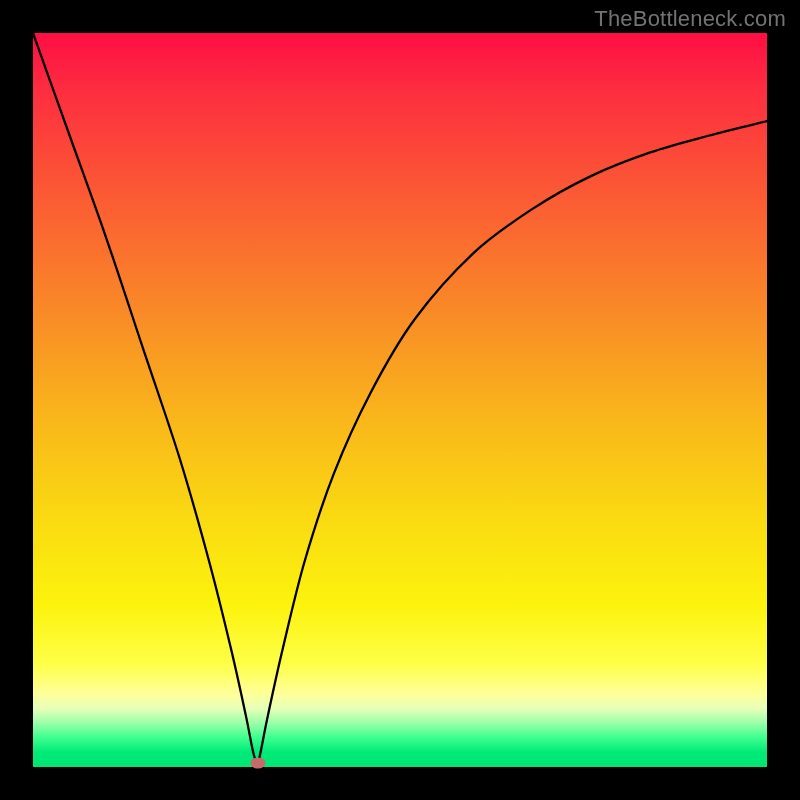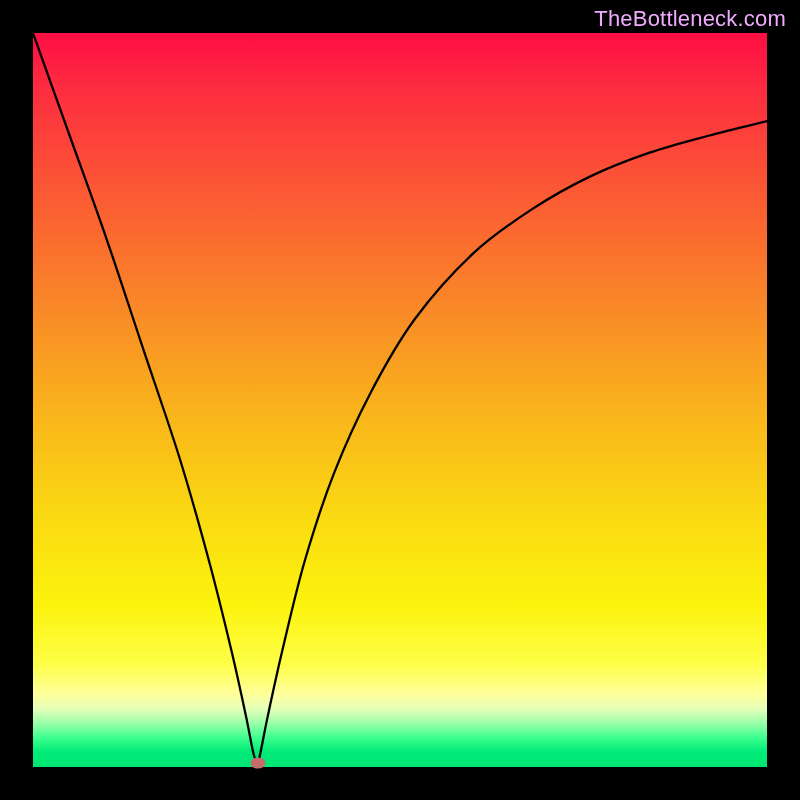--- a/index.html
+++ b/index.html
@@ -46,21 +46,21 @@
     left: 0;
     top: 0;
     width: 734px;
     height: 734px;
     pointer-events: none;
   }
   .watermark {
     position: absolute;
     top: 6px;
     right: 14px;
-    color: #f0abfc;
+    color: #737373;
     font-size: 22px;
     font-weight: 500;
     letter-spacing: 0.2px;
   }
   .minpoint {
     position: absolute;
     width: 15px;
     height: 11px;
     border-radius: 50% / 50%;
     background: #c76a6a;

